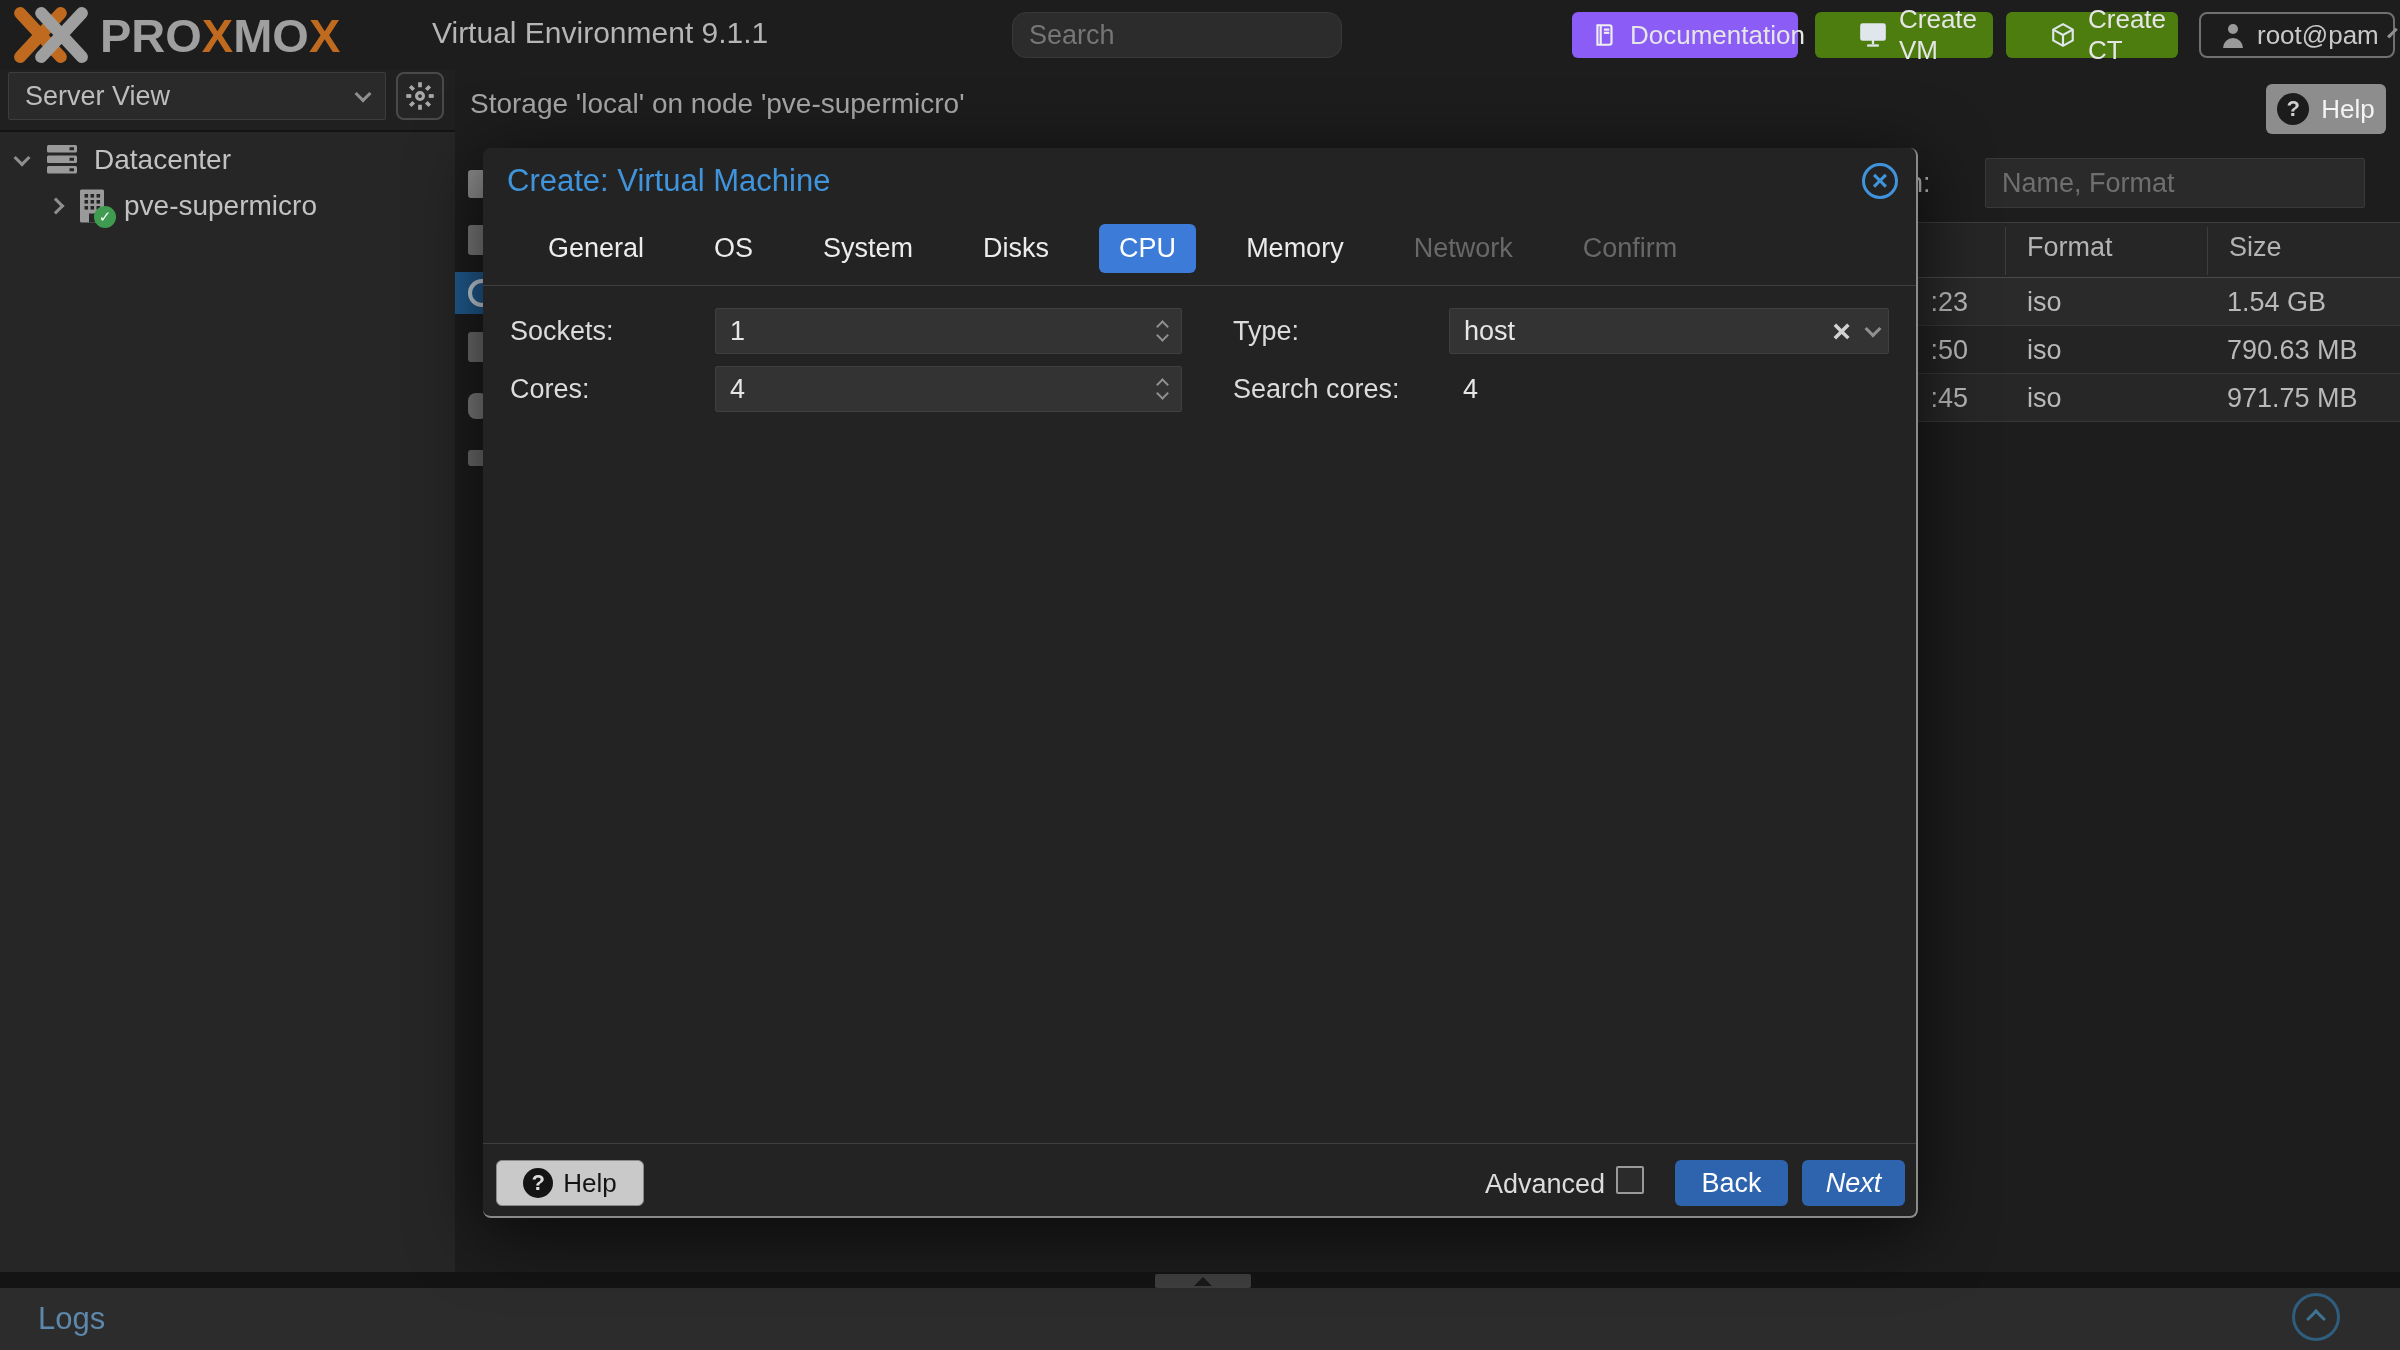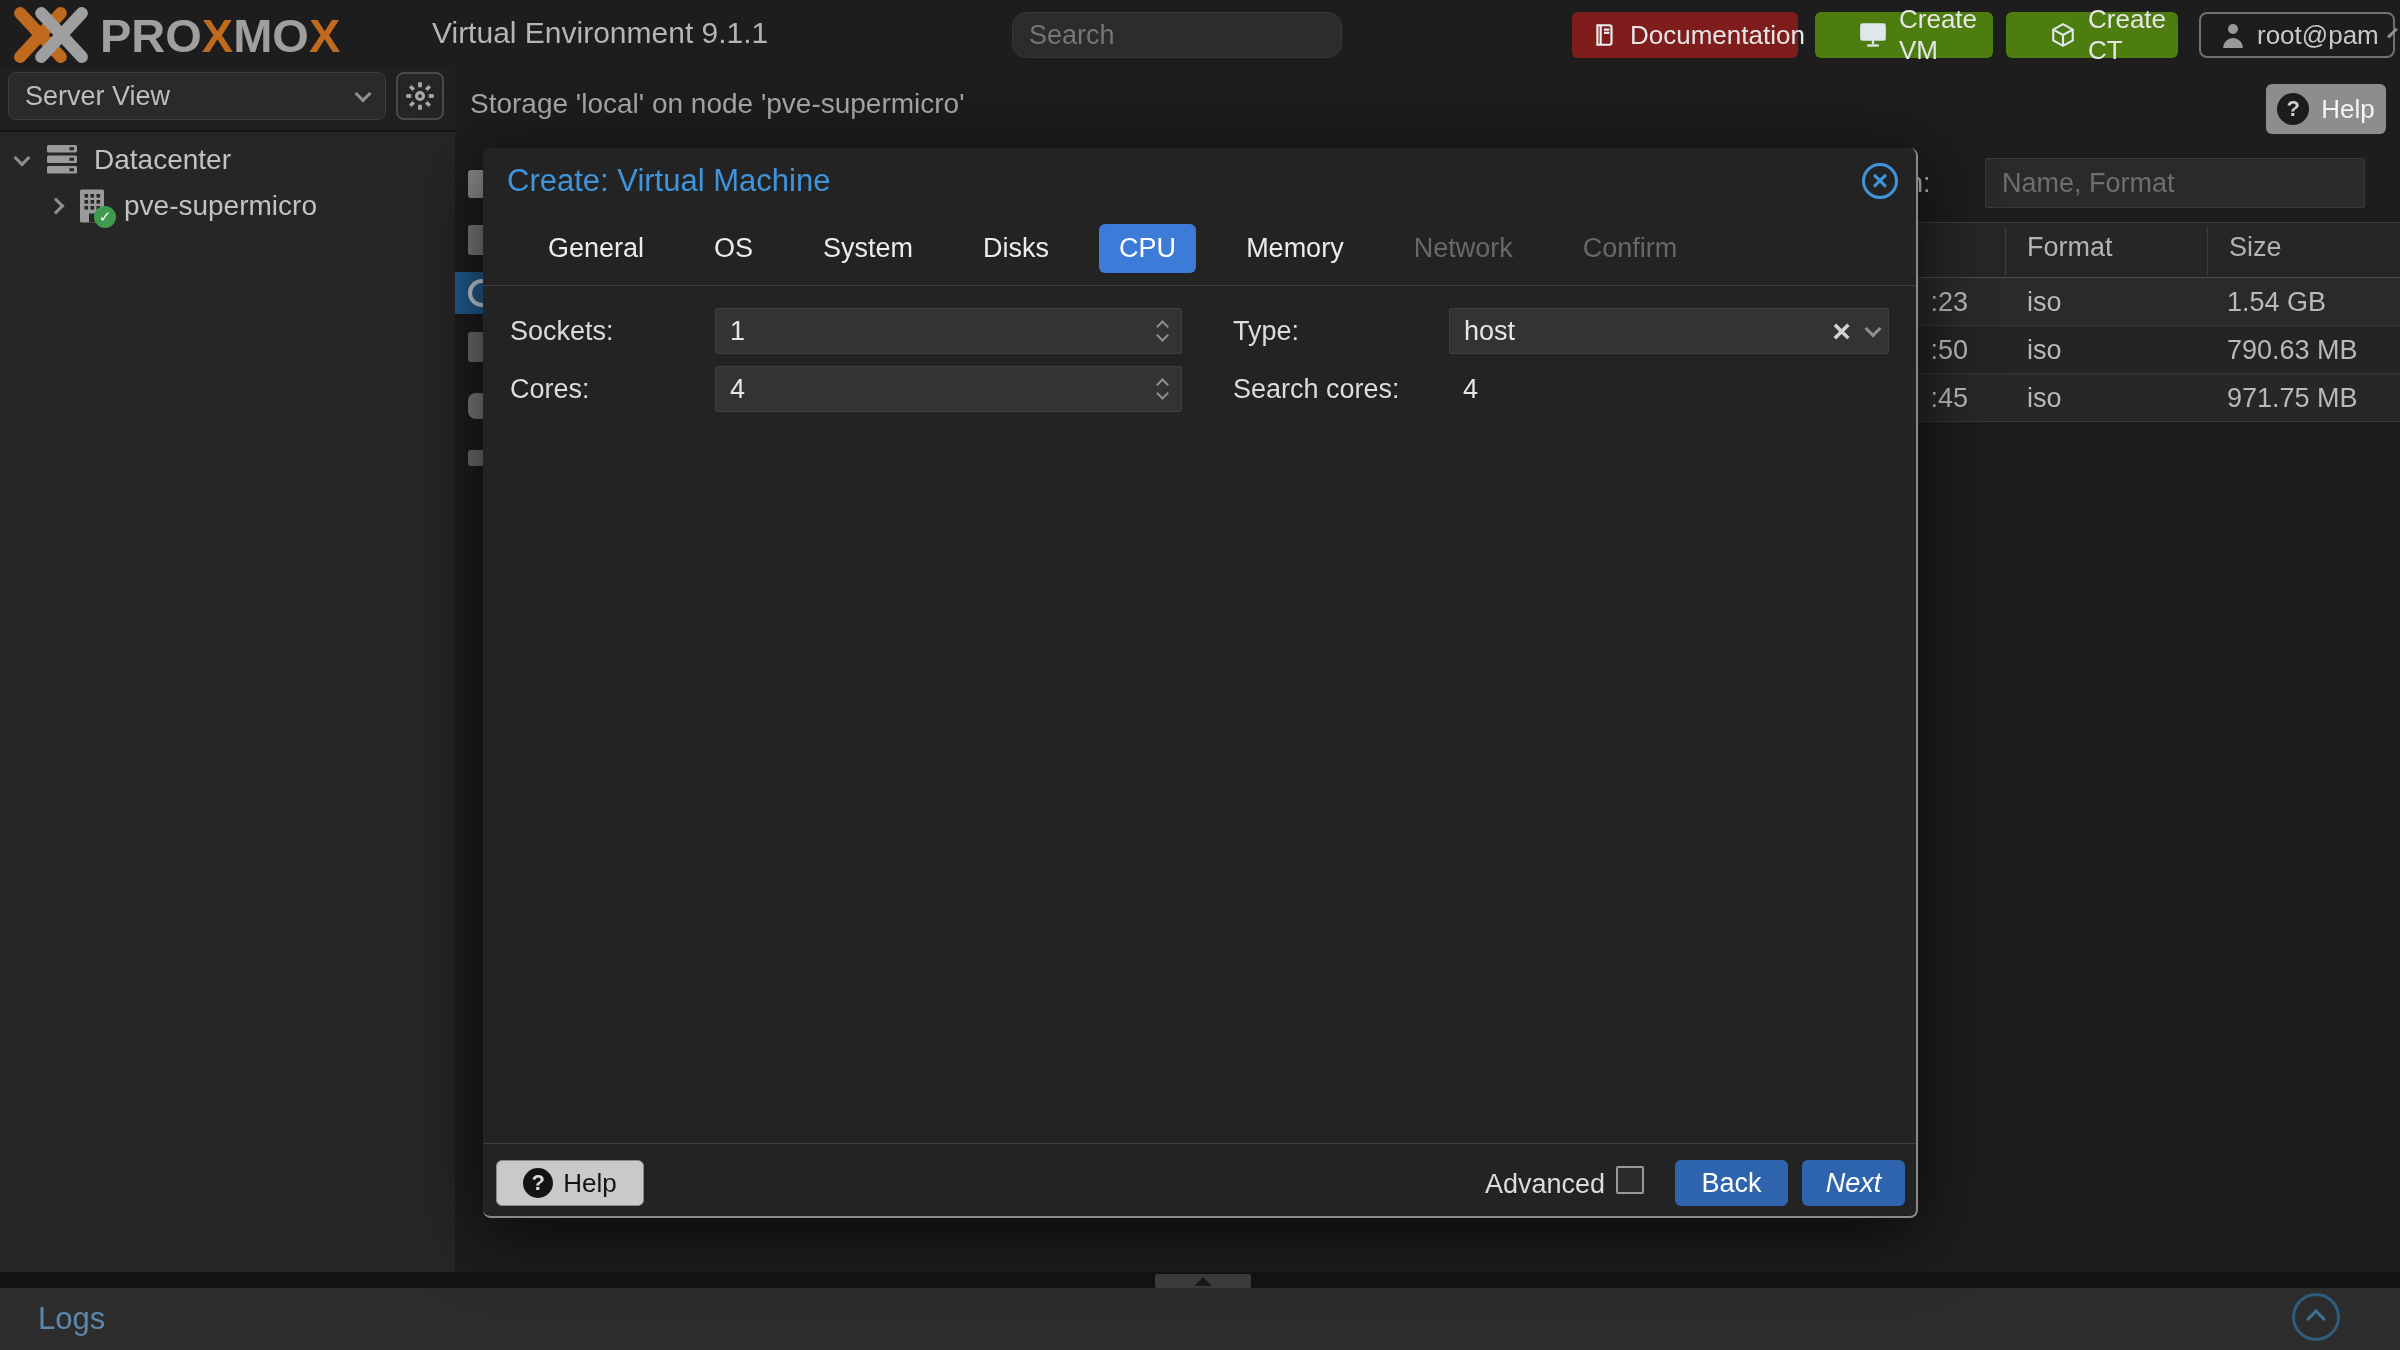--- a/index.html
+++ b/index.html
@@ -13,42 +13,42 @@
 
   
   #topbar { left:0; top:0; width:2400px; height:70px; background:#1d1d1d; }
   .logo-word { font-weight:bold; font-size:47px; letter-spacing:0px; color:#9f9f9f; }
   .logo-word .ox { color:#bf6a1f; }
   .tb-subtitle { font-size:30px; color:#b5b5b5; }
   .tb-btn {
     height:46px; border-radius:6px; display:flex; align-items:center; gap:12px;
     padding:0 20px; font-size:26px; color:#e6e6e6; cursor:default;
   }
-  .tb-gray { background:#7f1d1d; }
+  .tb-gray { background:#8b5cf6; }
   .tb-blue { background:#4d7c0f;padding-left:44px; }
   .tb-user { background:transparent; border:2px solid #707070; border-radius:8px; color:#c9c9c9; }
   #search-input {
     position:absolute; left:1012px; top:12px; width:330px; height:46px;
     background:#2c2c2c; border:1px solid #383838; border-radius:14px;
     color:#bbbbbb; font-size:27px; padding:0 16px; outline:none;
   }
   #search-input::placeholder { color:#767676; }
 
   
   .chev { display:inline-block; width:12px; height:12px;
     border-right:3px solid #909090; border-bottom:3px solid #909090; }
   .chev-down  { transform:rotate(45deg); margin-top:-4px; }
   .chev-up    { transform:rotate(-135deg); margin-bottom:-4px; }
   .chev-right { transform:rotate(-45deg); }
 
   
   #sidebar { left:0; top:70px; width:455px; height:1202px; background:#202020; }
   #view-select {
     position:absolute; left:8px; top:2px; width:378px; height:48px;
-    background:#2a2a2a; border:1px solid #3d3d3d; border-radius:8px;
+    background:#2a2a2a; border:1px solid #3d3d3d; border-radius:2px;
     display:flex; align-items:center; justify-content:space-between;
     padding:0 16px; font-size:27px; color:#bdbdbd;
   }
   #gear-btn {
     position:absolute; left:396px; top:2px; width:48px; height:48px;
     border:2px solid #4a4a4a; border-radius:8px; background:#252525;
     display:flex; align-items:center; justify-content:center;
   }
   #tree-panel {
     position:absolute; left:0; top:60px; width:455px; height:1142px;

